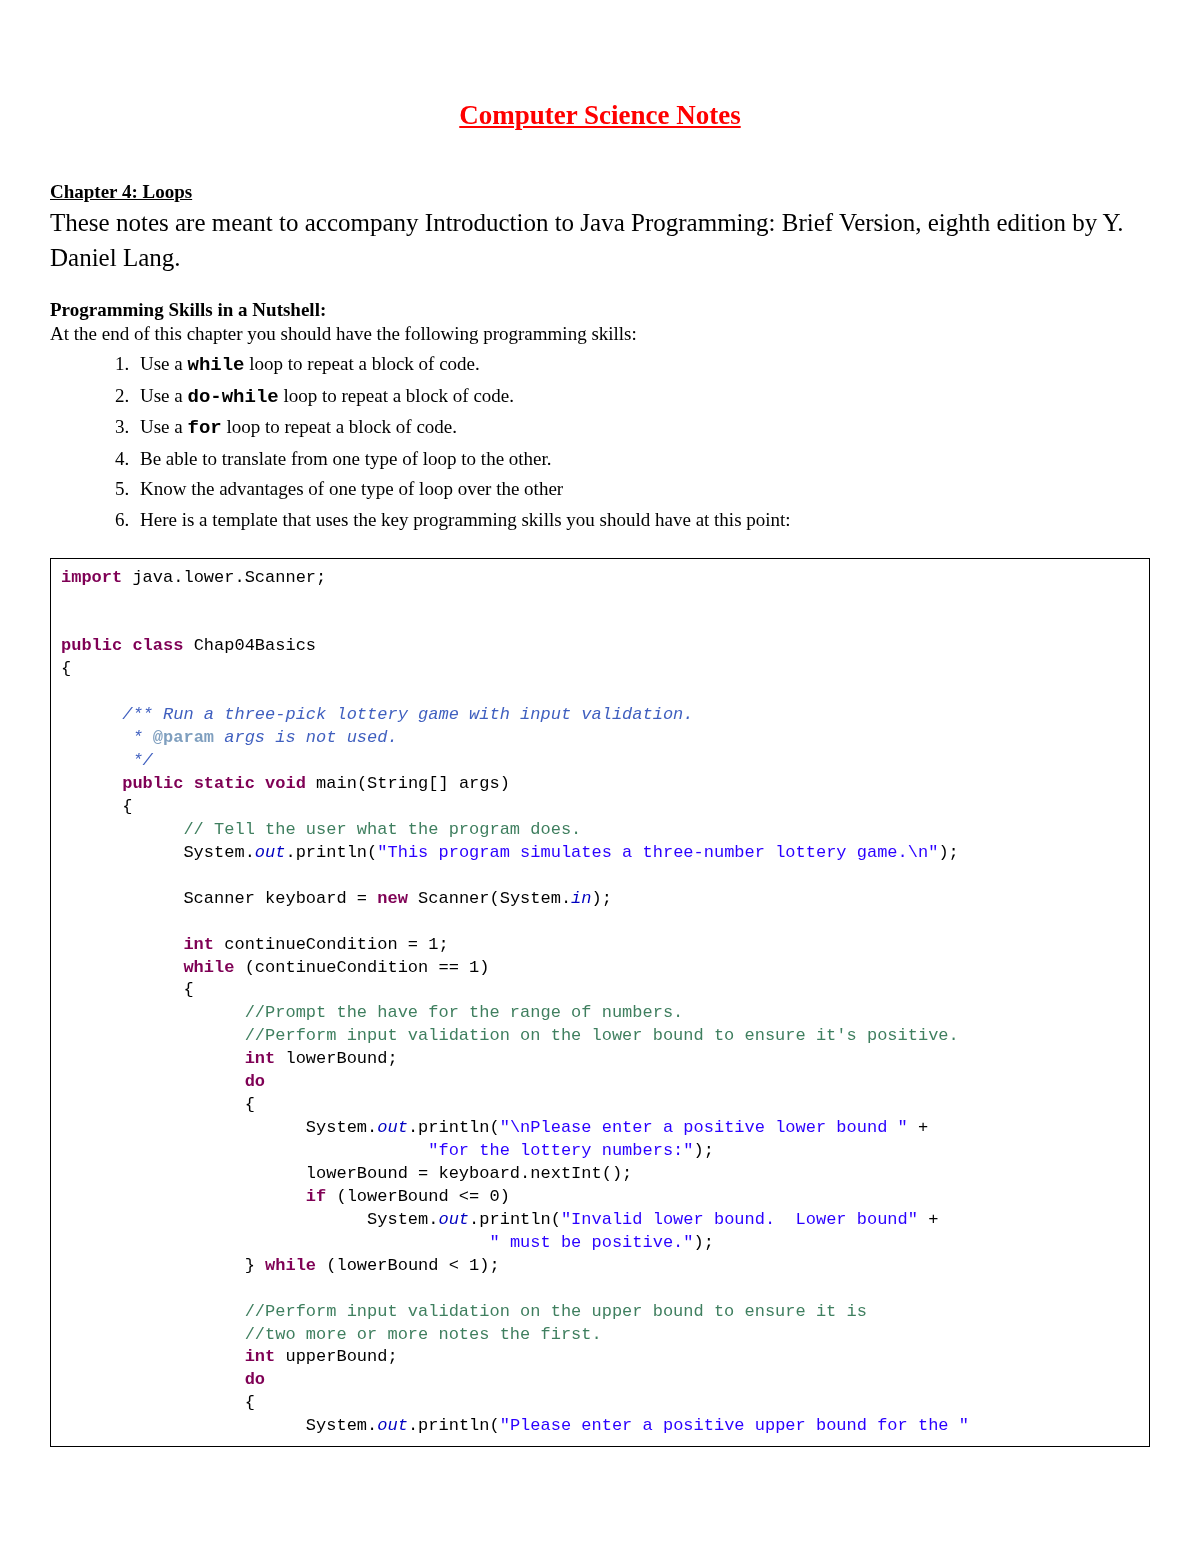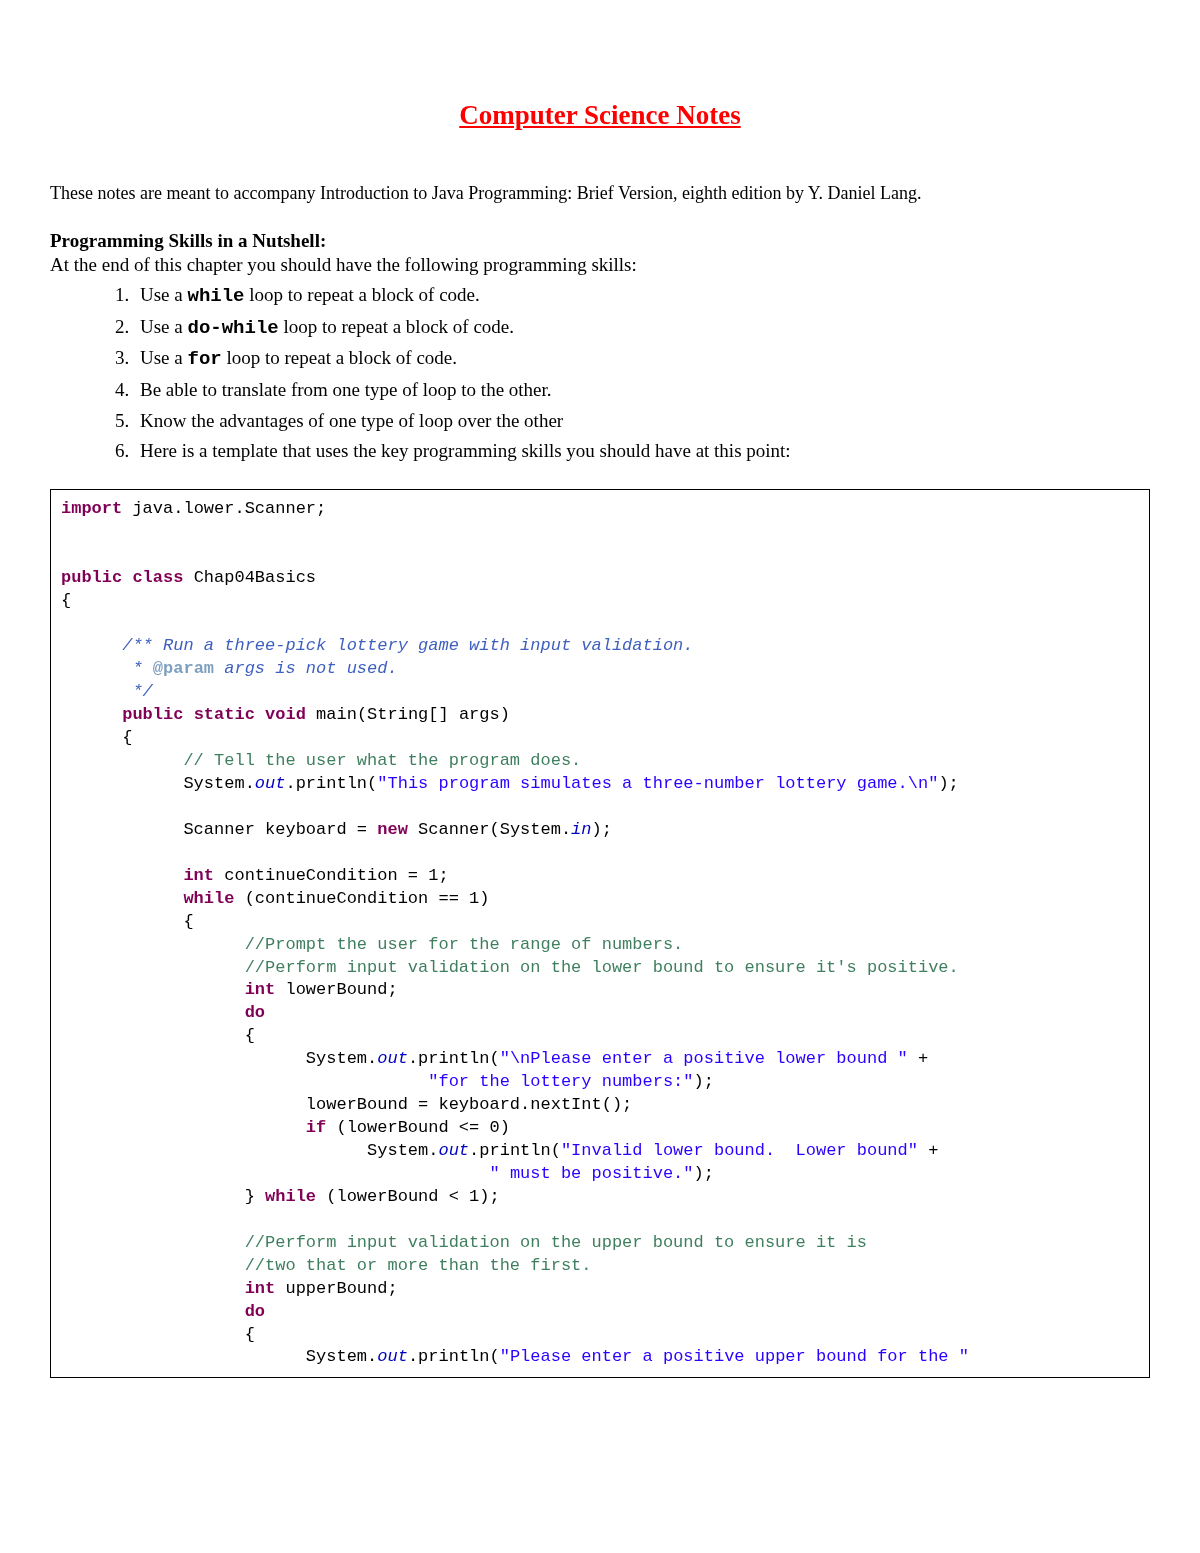--- a/index.html
+++ b/index.html
@@ -20,21 +20,21 @@
     text-decoration: underline;
     margin-bottom: 50px;
   }
   .chapter-heading {
     font-weight: bold;
     font-size: 19px;
     text-decoration: underline;
     margin-bottom: 2px;
   }
   .intro-text {
-    font-size: 18px;
+    font-size: 25px;
     line-height: 1.4;
     margin-bottom: 24px;
   }
   .section-heading {
     font-weight: bold;
     font-size: 19px;
     margin-bottom: 2px;
   }
   .section-intro {
     font-size: 19px;
@@ -70,20 +70,21 @@
   .str { color: #2a00ff; }
   .fld { color: #0000c0; font-style: italic; }
 </style>
 </head>
 <body>
 
 <div class="page">
 
   <div class="title">Computer Science Notes</div>
 
+  <div class="chapter-heading">Chapter 4: Loops</div>
   <div class="intro-text">These notes are meant to accompany Introduction to Java Programming: Brief Version, eighth edition by Y. Daniel Lang.</div>
 
   <div class="section-heading">Programming Skills in a Nutshell:</div>
   <div class="section-intro">At the end of this chapter you should have the following programming skills:</div>
 
   <ol class="skills">
     <li><span>Use a </span><span class="mono-bold">while</span><span> loop to repeat a block of code.</span></li>
     <li><span>Use a </span><span class="mono-bold">do-while</span><span> loop to repeat a block of code.</span></li>
     <li><span>Use a </span><span class="mono-bold">for</span><span> loop to repeat a block of code.</span></li>
     <li>Be able to translate from one type of loop to the other.</li>
@@ -103,33 +104,33 @@
 <span>      </span><span class="kw">public</span> <span class="kw">static</span> <span class="kw">void</span><span> main(String[] args)</span>
 <span>      {</span>
 <span class="com">            // Tell the user what the program does.</span>
 <span>            System.</span><span class="fld">out</span><span>.println(</span><span class="str">"This program simulates a three-number lottery game.\n"</span><span>);</span>
 
 <span>            Scanner keyboard = </span><span class="kw">new</span><span> Scanner(System.</span><span class="fld">in</span><span>);</span>
 
 <span>            </span><span class="kw">int</span><span> continueCondition = 1;</span>
 <span>            </span><span class="kw">while</span><span> (continueCondition == 1)</span>
 <span>            {</span>
-<span class="com">                  //Prompt the user for the range of numbers.</span>
+<span class="com">                  //Prompt the have for the range of numbers.</span>
 <span class="com">                  //Perform input validation on the lower bound to ensure it's positive.</span>
 <span>                  </span><span class="kw">int</span><span> lowerBound;</span>
 <span>                  </span><span class="kw">do</span>
 <span>                  {</span>
 <span>                        System.</span><span class="fld">out</span><span>.println(</span><span class="str">"\nPlease enter a positive lower bound "</span><span> +</span>
 <span>                                    </span><span class="str">"for the lottery numbers:"</span><span>);</span>
 <span>                        lowerBound = keyboard.nextInt();</span>
 <span>                        </span><span class="kw">if</span><span> (lowerBound &lt;= 0)</span>
 <span>                              System.</span><span class="fld">out</span><span>.println(</span><span class="str">"Invalid lower bound.  Lower bound"</span><span> +</span>
 <span>                                          </span><span class="str">" must be positive."</span><span>);</span>
 <span>                  } </span><span class="kw">while</span><span> (lowerBound &lt; 1);</span>
 
 <span class="com">                  //Perform input validation on the upper bound to ensure it is</span>
-<span class="com">                  //two that or more than the first.</span>
+<span class="com">                  //two more or more notes the first.</span>
 <span>                  </span><span class="kw">int</span><span> upperBound;</span>
 <span>                  </span><span class="kw">do</span>
 <span>                  {</span>
 <span>                        System.</span><span class="fld">out</span><span>.println(</span><span class="str">"Please enter a positive upper bound for the "</span></div>
 
 </div>
 
 </body></html>

